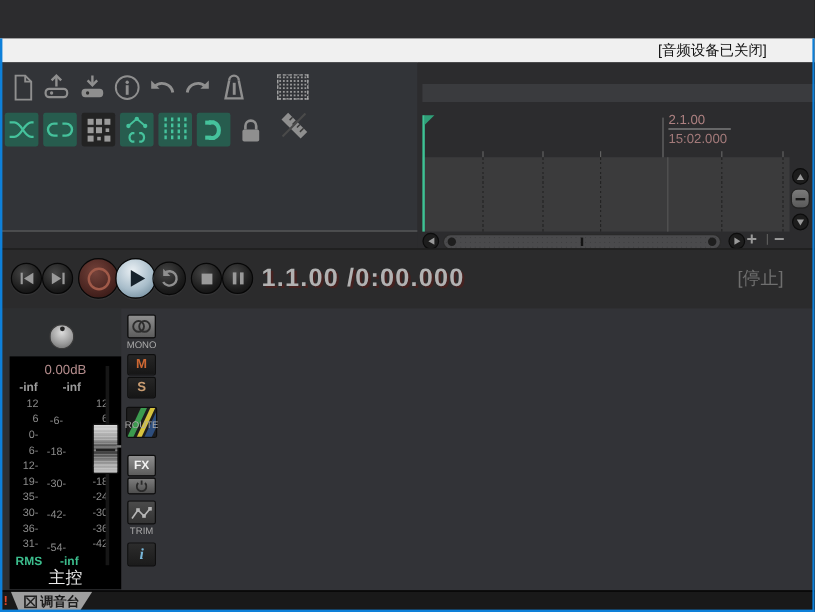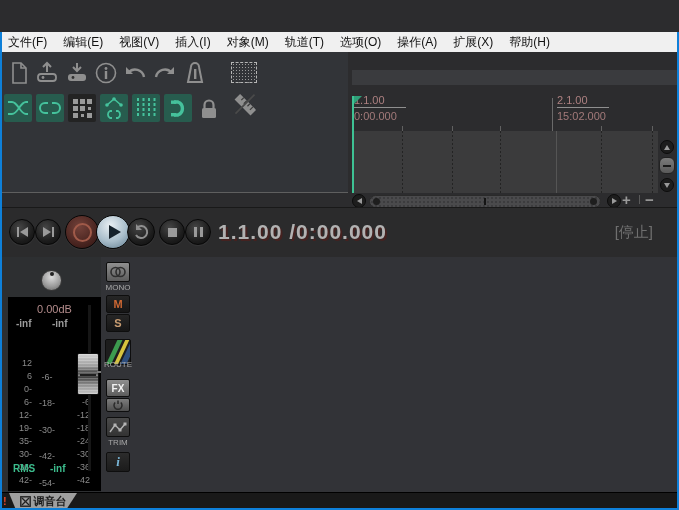--- a/index.html
+++ b/index.html
@@ -89,21 +89,21 @@
   .mixer{position:absolute;left:0;top:257px;width:679px;height:235px;background:#323337;}
   .strip{position:absolute;left:0;top:0;width:101px;height:235px;background:#2d2f31;}
   .pan-label{position:absolute;left:0;top:1px;width:101px;text-align:center;color:#b2b2b2;font-size:11px;}
   .knob{position:absolute;left:41px;top:13px;width:21px;height:21px;border-radius:50%;
     background:radial-gradient(circle at 50% 32%,#dcdcdc,#9c9c9c 58%,#636363);border:1px solid #3a3a3a;}
   .knob::after{content:"";position:absolute;left:8px;top:1px;width:4px;height:4px;border-radius:50%;background:#232323;}
   .meter-panel{position:absolute;left:8px;top:40px;width:93px;height:194px;background:#000000;}
   .vol-readout{position:absolute;left:0;top:6px;width:100%;text-align:center;color:#b58d8d;font-size:11px;}
   .peak{position:absolute;top:21px;font-size:10px;font-weight:bold;color:#9c9c9c;}
   .peakL{left:8px;} .peakR{left:44px;}
-  .scale{position:absolute;font-size:9px;color:#8b8b8b;margin-top:27px;}
+  .scale{position:absolute;font-size:9px;color:#8b8b8b;}
   .scale span{display:block;line-height:13px;height:13px;}
   .scale-left{left:0;top:33px;width:24px;text-align:right;}
   .scale-mid{left:27px;top:40px;width:24px;text-align:center;}
   .scale-mid span{line-height:26.4px;height:26.4px;}
   .scale-right{left:58px;top:33px;width:24px;text-align:right;}
   .fader-track{position:absolute;left:80px;top:8px;width:3px;height:166px;background:#161616;}
   .fader-thumb{position:absolute;left:69px;top:56px;width:22px;height:42px;border-radius:2px;
     border:1px solid #111;
     background:repeating-linear-gradient(180deg,rgba(255,255,255,.22) 0 1px,rgba(0,0,0,0) 1px 3px),
     linear-gradient(180deg,#d2d2d2,#9f9f9f 30%,#4a4a4a 46%,#707070 52%,#404040 58%,#8d8d8d 76%,#c6c6c6);}
@@ -140,33 +140,21 @@
   .b-right{right:0;top:32px;width:2px;height:478px;}
   .b-bottom{left:0;bottom:0;width:679px;height:2px;}
 </style>
 </head>
 <body>
 
 <div class="window">
 
 
   <div class="menubar">
-    <div class="menu-items">
-
-    <span class="menu-item">文件(F)</span>
-        <span class="menu-item">编辑(E)</span>
-        <span class="menu-item">视图(V)</span>
-        <span class="menu-item">插入(I)</span>
-        <span class="menu-item">对象(M)</span>
-        <span class="menu-item">轨道(T)</span>
-        <span class="menu-item">选项(O)</span>
-        <span class="menu-item">操作(A)</span>
-        <span class="menu-item">扩展(X)</span>
-        <span class="menu-item">帮助(H)</span>
-      </div>
+    <span class="menu-status">[音频设备已关闭]</span>
   </div>
 
   <div class="toolbar-panel">
 
     <div class="ticon" style="left:6px;top:8px;">
       <svg width="22" height="24" viewBox="0 0 22 24">
           <path d="M5 2h8l5 5v15H5z" fill="none" stroke="#8f8f8f" stroke-width="1.6"></path>
           <path d="M13 2v5h5" fill="none" stroke="#8f8f8f" stroke-width="1.6"></path>
         </svg>
     </div>
@@ -286,24 +274,20 @@
             </g>
           </g>
           <line x1="4" y1="24" x2="26" y2="2" stroke="#4a4a4a" stroke-width="2"></line>
         </svg>
     </div>
   </div>
 
   <div class="arrange">
     <div class="top-strip"></div>
 
-    <div class="ruler-mark" style="left:6px;">
-      <span class="beat">1.1.00</span>
-      <span class="time">0:00.000</span>
-    </div>
     <div class="ruler-mark" style="left:209px;">
       <span class="beat">2.1.00</span>
       <span class="time">15:02.000</span>
     </div>
     <div class="measure-line" style="left:204px;"></div>
     <div class="rtick" style="left:54px;"></div>
     <div class="rtick" style="left:104px;"></div>
     <div class="rtick" style="left:152px;"></div>
     <div class="rtick" style="left:253px;"></div>
     <div class="rtick" style="left:304px;"></div>
@@ -383,21 +367,21 @@
 
       <span>12</span>
           <span>6</span>
           <span>0-</span>
           <span>6-</span>
           <span>12-</span>
           <span>19-</span>
           <span>35-</span>
           <span>30-</span>
           <span>36-</span>
-          <span>42-</span>
+          <span>31-</span>
         </div>
       <div class="scale scale-mid">
 
       <span>-6-</span>
           <span>-18-</span>
           <span>-30-</span>
           <span>-42-</span>
           <span>-54-</span>
         </div>
       <div class="scale scale-right">
@@ -411,40 +395,41 @@
           <span>-24</span>
           <span>-30</span>
           <span>-36</span>
           <span>-42</span>
         </div>
       <div class="fader-track"></div>
       <div class="fader-thumb"></div>
       <div class="fader-notch"></div>
       <div class="rms-label">RMS</div>
       <div class="rms-value">-inf</div>
+      <div class="track-name">主控</div>
     </div>
 
     <div class="mx-btn mx-gray btn-mono">
       <svg width="18" height="12" viewBox="0 0 18 12">
           <circle cx="6.5" cy="6" r="4.5" fill="none" stroke="#2e2e2e" stroke-width="1.6"></circle>
           <circle cx="11.5" cy="6" r="4.5" fill="none" stroke="#2e2e2e" stroke-width="1.6"></circle>
         </svg>
     </div>
     <div class="mx-lbl" style="top:26px;">MONO</div>
     <div class="mx-btn mx-dark btn-m">M</div>
     <div class="mx-btn mx-dark btn-s">S</div>
     <div class="mx-btn btn-route">
       <svg width="26" height="26" viewBox="0 0 26 26">
           <rect width="26" height="26" fill="#1d1d1d"></rect>
           <line x1="2" y1="28" x2="16" y2="-2" stroke="#3c9b4f" stroke-width="5"></line>
           <line x1="10" y1="28" x2="24" y2="-2" stroke="#d6c33e" stroke-width="4"></line>
           <line x1="18" y1="28" x2="32" y2="-2" stroke="#2d4d7c" stroke-width="6"></line>
         </svg>
     </div>
-    <div class="mx-lbl" style="top:103px;">ROUTE</div>
+    <div class="mx-lbl" style="top:93px;">ROUTE</div>
     <div class="mx-btn mx-gray btn-fx">FX</div>
     <div class="mx-btn btn-power">
       <svg width="10" height="10" viewBox="0 0 10 10">
           <path d="M2.2 2.5a4 4 0 1 0 5.6 0" fill="none" stroke="#2a2a2a" stroke-width="1.5"></path>
           <line x1="5" y1="0.5" x2="5" y2="4" stroke="#2a2a2a" stroke-width="1.5"></line>
         </svg>
     </div>
     <div class="mx-btn btn-trim">
       <svg width="18" height="13" viewBox="0 0 18 13">
           <path d="M1 11L6 4l5 5 5-6" fill="none" stroke="#b5b5b5" stroke-width="1.4"></path>

